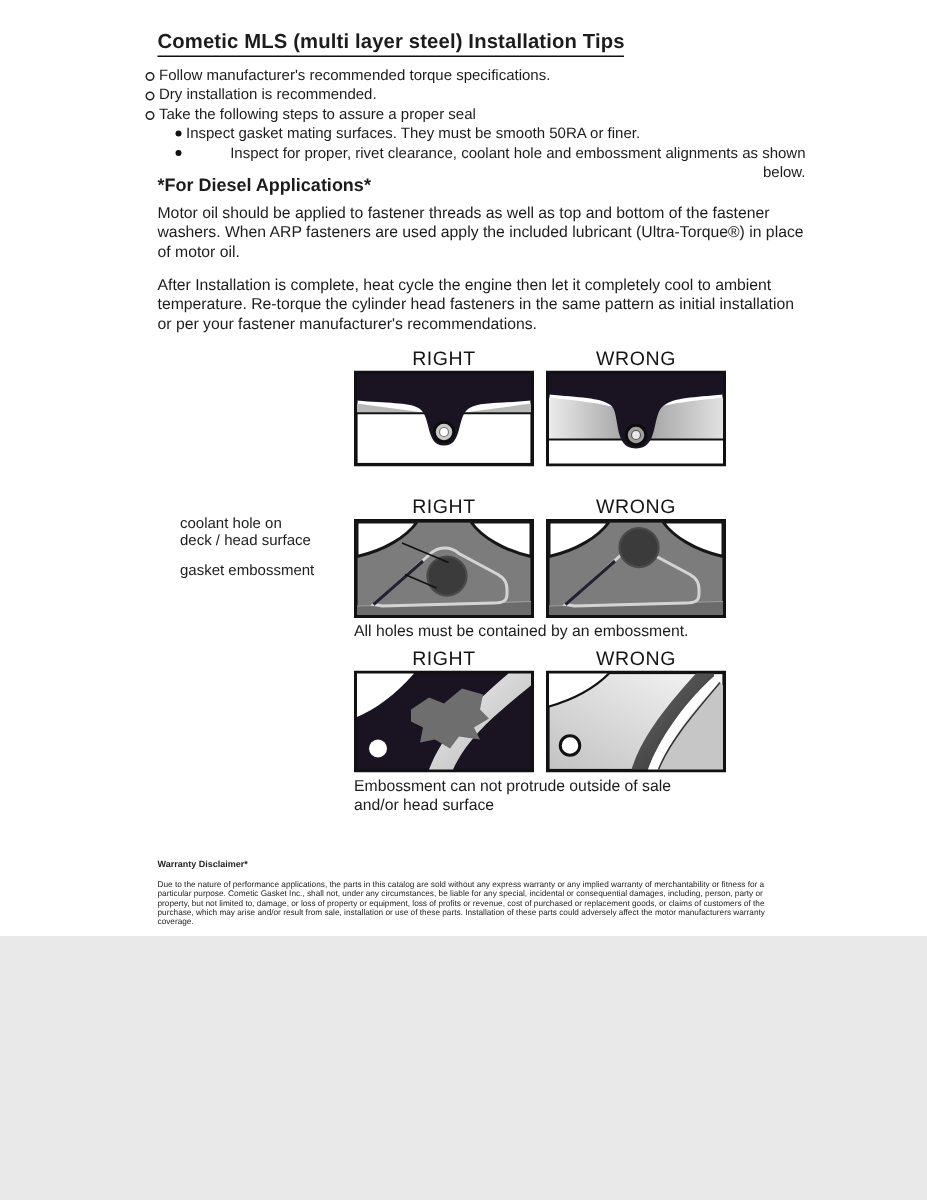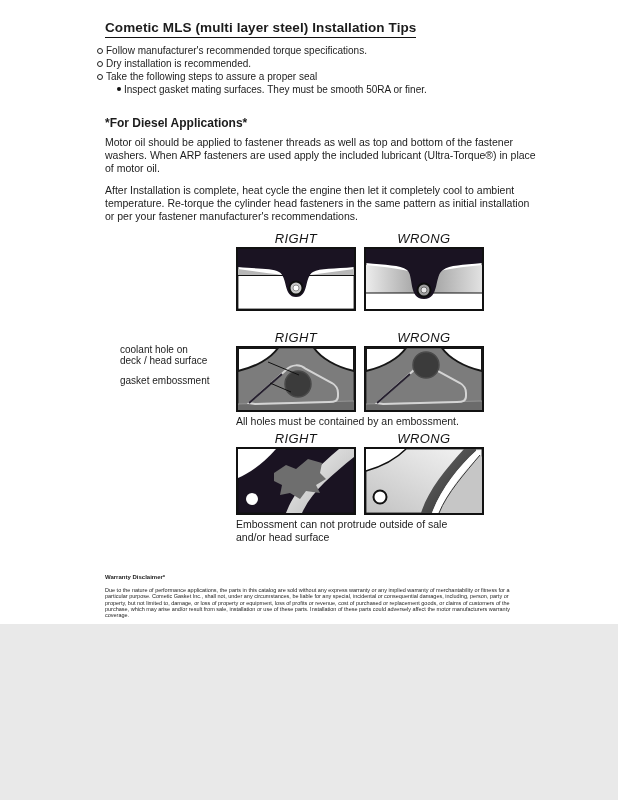--- a/index.html
+++ b/index.html
@@ -20,21 +20,21 @@
   .dot-o{flex:0 0 auto; width:4px; height:4px; border:1px solid #222; border-radius:50%; margin:4px 3px 0 0;}
   .tips li.sub{margin-left:20px;}
   .dot-f{flex:0 0 auto; width:4px; height:4px; background:#111; border-radius:50%; margin:4px 3px 0 0;}
   
   .diesel{position:absolute; left:105px; top:116px; width:432px;}
   .diesel h2{margin:0 0 6px 0; font-size:12px; font-weight:bold;}
   .diesel p{margin:0 0 9px 0; font-size:10.5px; line-height:13px;}
   
   .diag-row{position:absolute; left:236px; width:260px;}
   .row1{top:231px;} .row2{top:330px;} .row3{top:431px;}
-  .diag-labels{display:flex; gap:8px; margin-bottom:1px;font-style:italic;}
+  .diag-labels{display:flex; gap:8px; margin-bottom:1px;}
   .diag-labels span{width:120px; text-align:center; font-size:13px; letter-spacing:.4px; color:#151515;}
   .diag-boxes{display:flex; gap:8px;}
   .diag-boxes svg{display:block;}
   .diag-caption{margin-top:3px; font-size:10.5px; line-height:12.5px; white-space:pre-line; width:280px;}
   
   .ann{position:absolute; width:146px; text-align:left; font-size:10px; line-height:11px; white-space:pre-line;}
   .ann-coolant{left:120px; top:344px;}
   .ann-emboss{left:120px; top:375px;}
   .leaders{position:absolute; left:120px; top:340px;}
   
@@ -61,20 +61,24 @@
         <span class="dot-o"></span>
         <span>Dry installation is recommended.</span>
       </li>
     <li>
         <span class="dot-o"></span>
         <span>Take the following steps to assure a proper seal</span>
       </li>
     <li class="sub">
         <span class="dot-f"></span>
         <span>Inspect gasket mating surfaces.  They must be smooth 50RA or finer.</span>
+      </li>
+    <li class="sub">
+        <span class="dot-f"></span>
+        <span>Inspect for proper, rivet clearance, coolant hole and embossment alignments as shown below.</span>
       </li>
   </ul>
 
   <section class="diesel">
     <h2>*For Diesel Applications*</h2>
     <p>Motor oil should be applied to fastener threads as well as top and bottom of the fastener washers. When ARP fasteners are used apply the included lubricant (Ultra-Torque®) in place of motor oil.</p>
     <p>After Installation is complete, heat cycle the engine then let it completely cool to ambient temperature. Re-torque the cylinder head fasteners in the same pattern as initial installation or per your fastener manufacturer's recommendations.</p>
   </section>
 
   <div class="diag-row row1">

